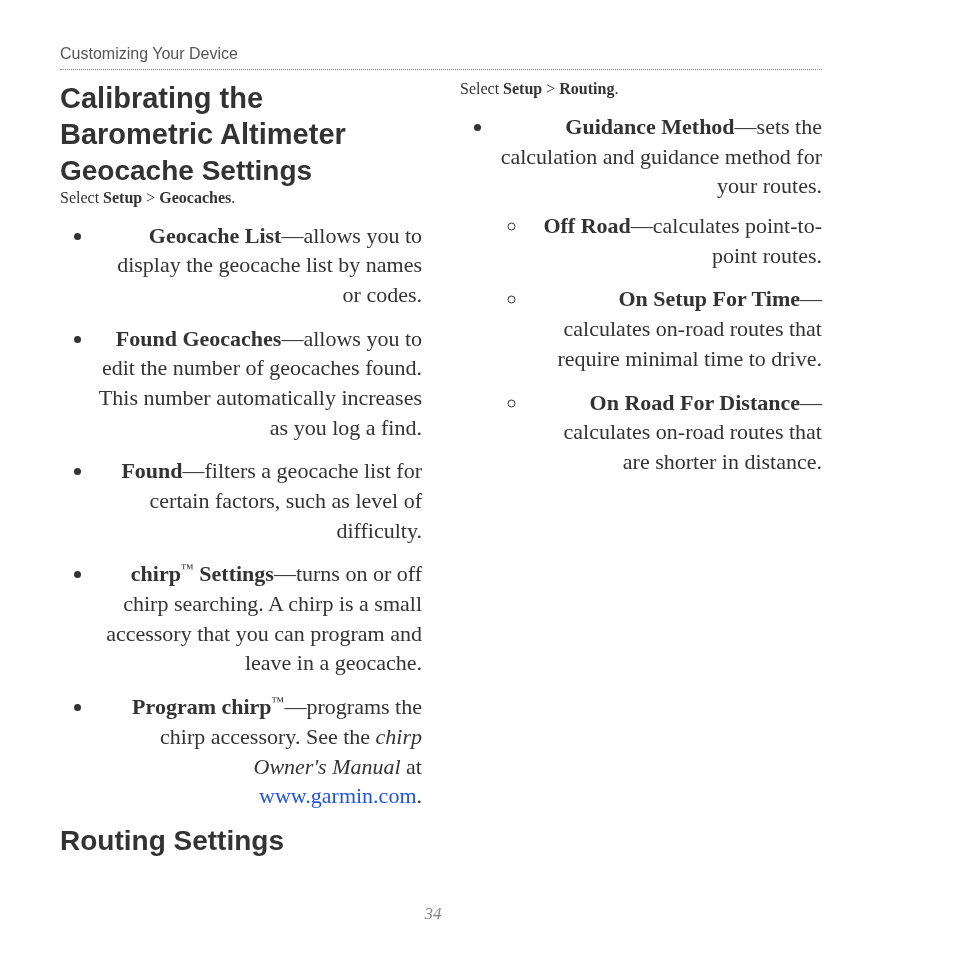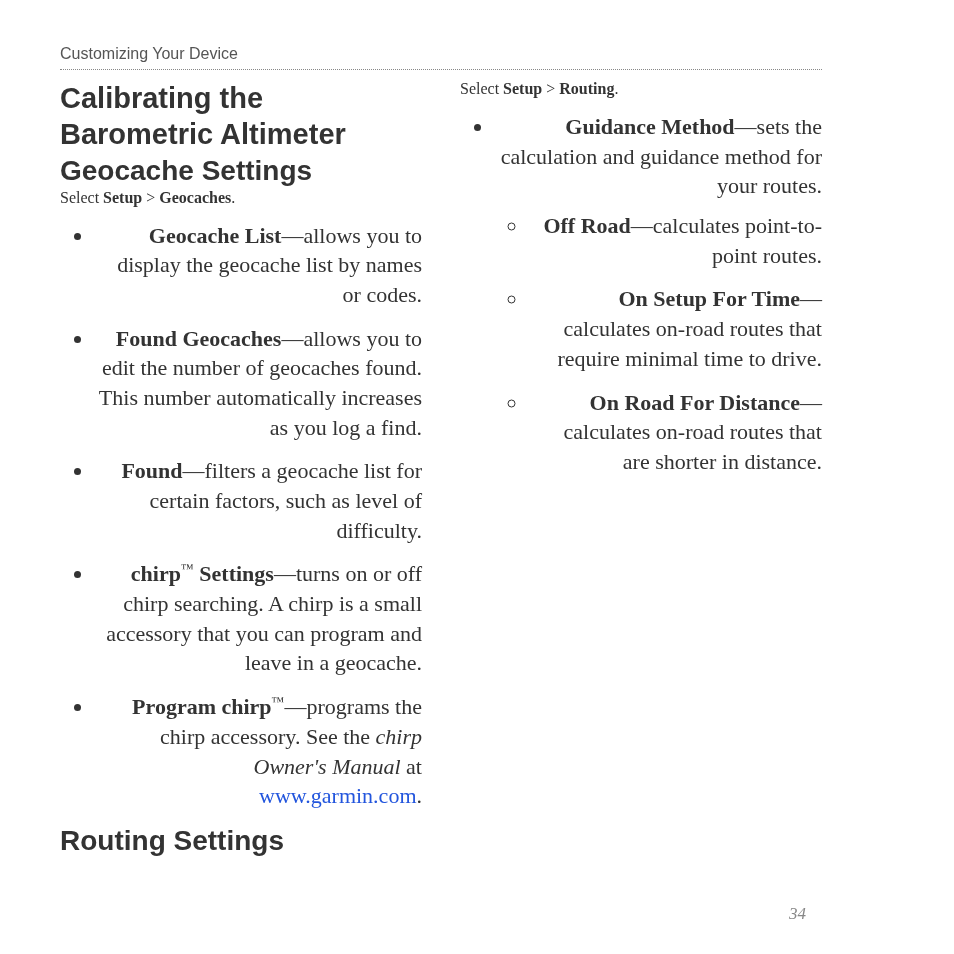--- a/index.html
+++ b/index.html
@@ -91,21 +91,21 @@
   .b { font-weight: bold; }
   .i { font-style: italic; }
   .tm { font-size: 0.6em; vertical-align: super; }
   a.link { color: #2255dd; text-decoration: none; }
   .footer {
     position: absolute;
     left: 60px;
     right: 76px;
     bottom: 30px;
     display: flex;
-    justify-content: flex-end;
+    justify-content: center;
     font-style: italic;
     color: #888;
     font-size: 17px;
   }
   .nobreak { break-inside: avoid; }
 </style>
 </head>
 <body>
 
 <div class="page">

